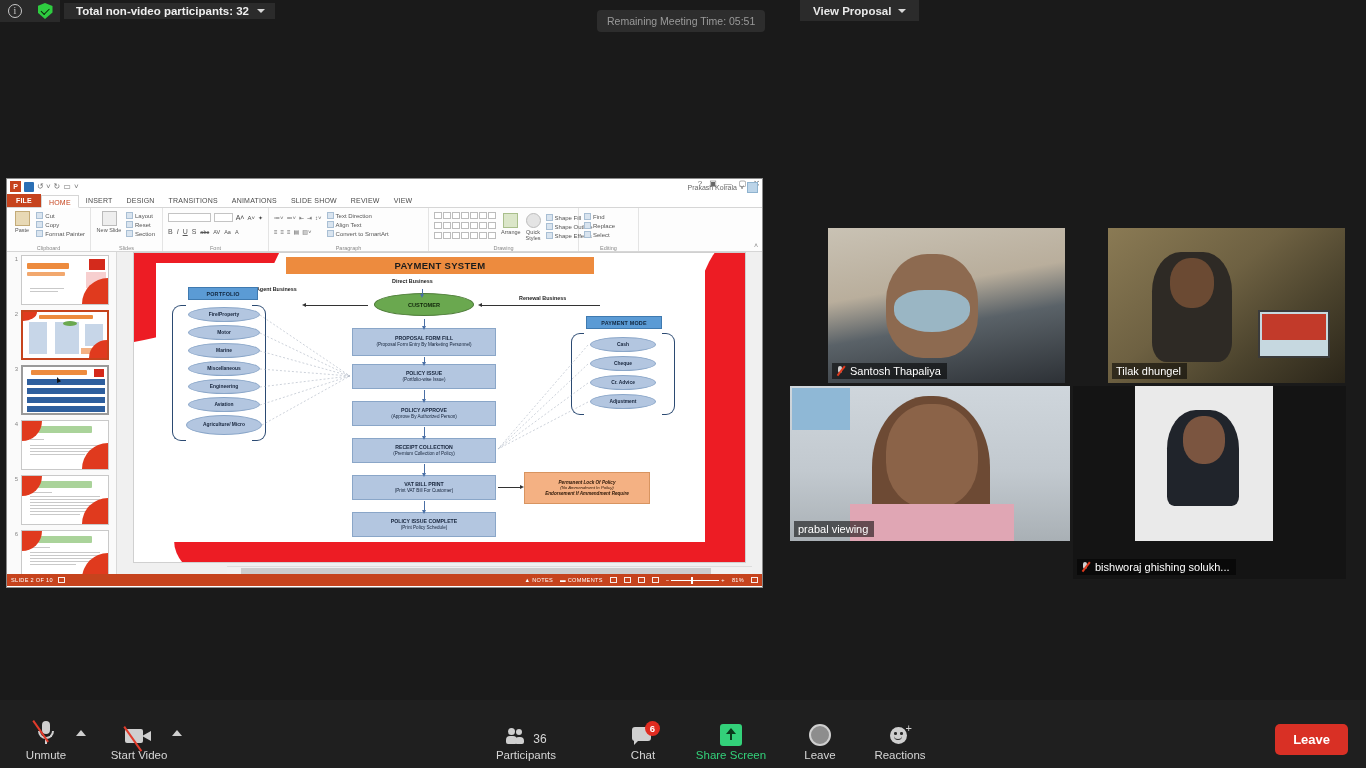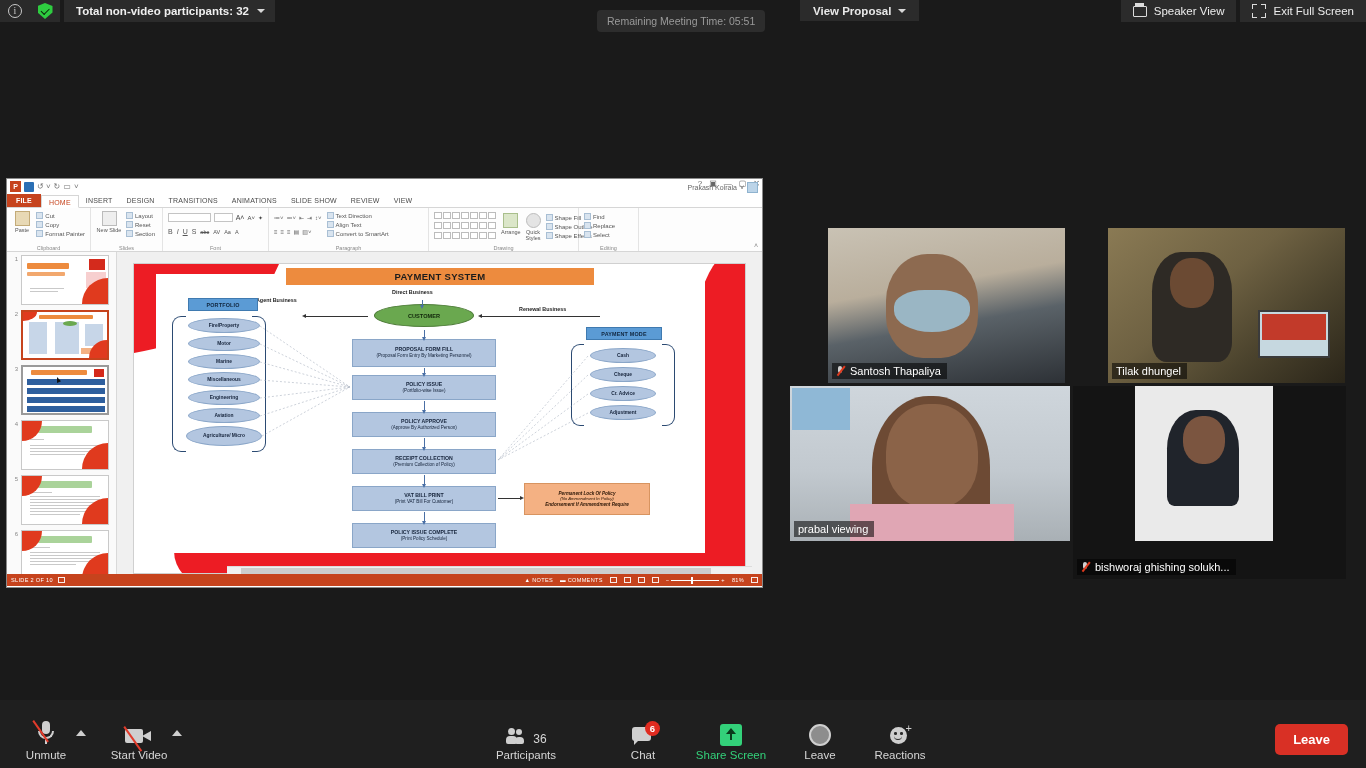--- a/index.html
+++ b/index.html
@@ -33,21 +33,21 @@
     width: 15px; height: 16px; background: #2ecc40;
     position: relative;
     clip-path: polygon(50% 0%, 100% 18%, 100% 60%, 50% 100%, 0% 60%, 0% 18%);
   }
   .shield-green::after {
     content: ""; position: absolute; left: 3px; top: 5px;
     width: 7px; height: 3.5px; border-left: 1.6px solid #0a2a0a; border-bottom: 1.6px solid #0a2a0a;
     transform: rotate(-45deg);
   }
   #participants-pill {
-    margin-left: 4px; height: 22px; background: #2b2b2b;
+    margin-left: 4px; height: 16px; background: #2b2b2b;
     display: flex; align-items: center; gap: 8px; padding: 0 10px 0 12px;
     color: #efefef; font-size: 11.5px; font-weight: bold; white-space: nowrap;
   }
   .caret-down {
     width: 0; height: 0; border-left: 4px solid transparent; border-right: 4px solid transparent;
     border-top: 4.5px solid #d8d8d8;
   }
 
   #viewing-banner {
     position: absolute; left: 540px; top: 0; height: 21px;
@@ -183,21 +183,21 @@
     background: #e03a1e; border-radius: 100% 0 0 0;
   }
   .thumb-corner-tl {
     position: absolute; left: 0; top: 0; width: 20px; height: 20px;
     background: #e03a1e; border-radius: 0 0 100% 0;
   }
   .thumb-bar { position: absolute; height: 6px; border-radius: 1px; }
   .thumb-line { position: absolute; height: 1.2px; background: #c9c9c9; }
 
   #slide-area {
-    flex: 1; background: #f0f0f0; display: flex; align-items: flex-end; justify-content: center;
+    flex: 1; background: #f0f0f0; display: flex; align-items: flex-start; justify-content: center;
     position: relative; padding-top: 0;
   }
   #slide {
     width: 613px; height: 311px; background: #fff; position: relative; overflow: hidden;
     border: 1px solid #d0d0d0;
   }
   
   .slide-red-tl {
     position: absolute; left: -60px; top: -26px; width: 210px; height: 120px;
     background: #ed1c24; border-radius: 0 0 100% 0;
@@ -407,35 +407,20 @@
   <div id="remaining-time-chip">
     <span>Remaining Meeting Time: 05:51</span>
   </div>
 
 
   <div id="view-options-btn">
     <span>View Proposal</span>
     <span class="caret-down"></span>
   </div>
 
-  <div class="topbar-right">
-    <div class="tb-right-btn">
-      <span class="ico-speaker"></span>
-      <span>Speaker View</span>
-    </div>
-    <div class="tb-right-btn">
-      <span class="ico-fullscreen">
-        <span></span>
-          <span></span>
-          <span></span>
-          <span></span>
-      </span>
-      <span>Exit Full Screen</span>
-    </div>
-  </div>
 </div>
 
 <div id="ppt-window">
 
   <div id="ppt-titlebar">
     <div class="qat">
       <span class="pp-logo">P</span>
       <span class="save-ico"></span>
       <span class="qat-ico">↺ ˅</span>
       <span class="qat-ico">↻</span>

